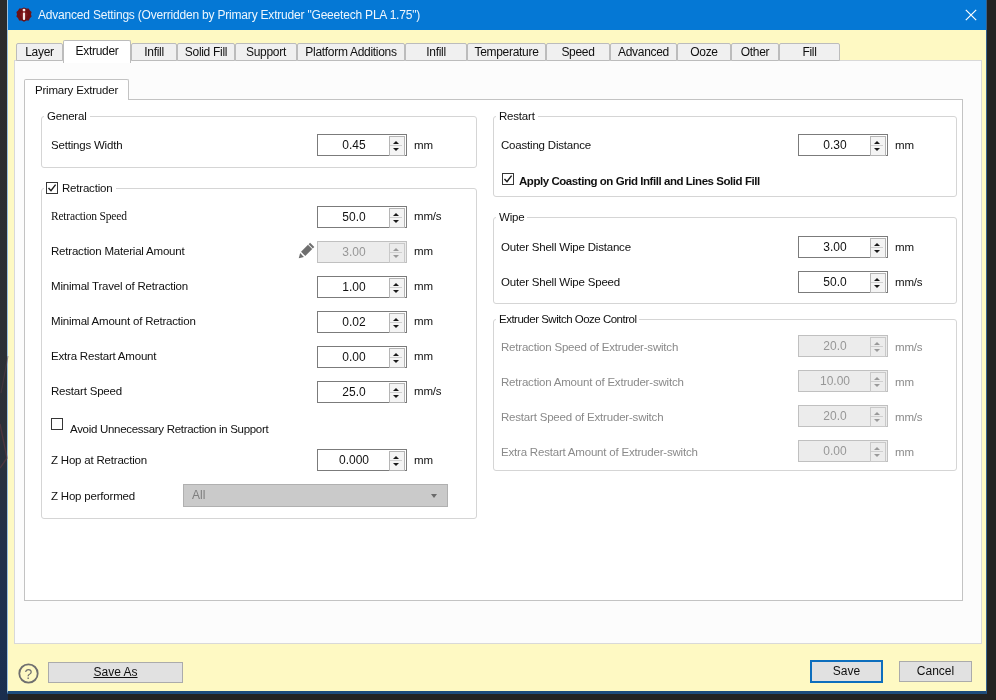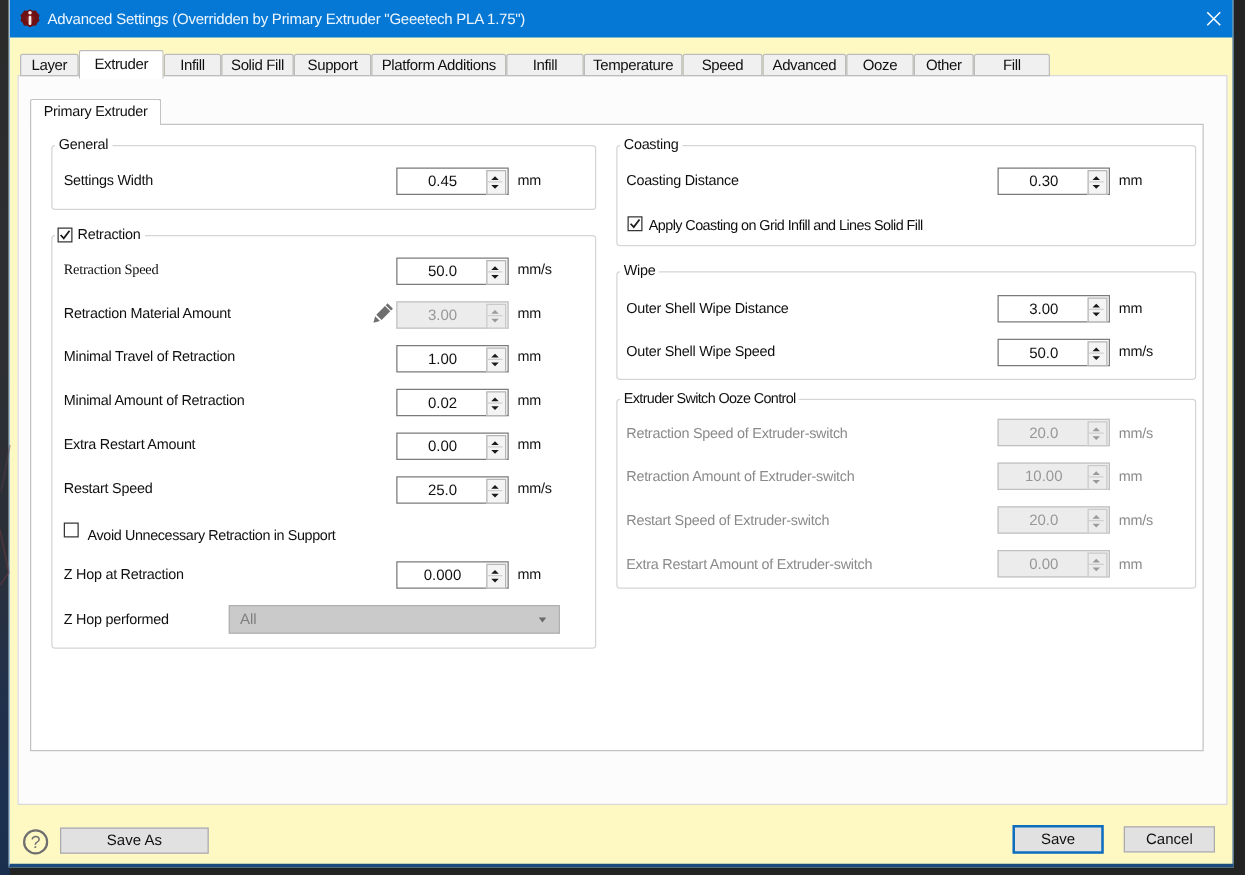--- a/index.html
+++ b/index.html
@@ -184,36 +184,36 @@
       </div>
   <div class="unit" style="left:406px;top:452px;">mm</div>
 
   <div class="lbl" style="left:43px;top:488px;">Z Hop performed</div>
   <div style="position:absolute;left:175px;top:484px;width:265px;height:23px;background:#cacaca;border:1px solid #b0b0b0;box-sizing:border-box;">
     <div style="position:absolute;left:8px;top:0;line-height:21px;color:#7e7e7e;">All</div>
     <div style="position:absolute;right:10px;top:9px;width:0;height:0;border-left:3.5px solid transparent;border-right:3.5px solid transparent;border-top:4px solid #6a6a6a;"></div>
   </div>
 
   <div class="grp" style="left:485px;top:116px;width:464px;height:81px;"></div>
-  <div class="glab" style="left:488px;top:109px;">Coasting</div>
+  <div class="glab" style="left:488px;top:109px;">Restart</div>
   <div class="lbl" style="left:493px;top:137px;">Coasting Distance</div>
   <div class="spin" style="left:790px;top:134px;">
         <div class="val">0.30</div>
         <div class="sb">
           <div class="up"></div>
           <div class="dv"></div>
           <div class="dn"></div>
         </div>
       </div>
   <div class="unit" style="left:887px;top:137px;">mm</div>
   <div class="cb" style="left:494px;top:173px;"></div>
   <svg style="position:absolute;left:494px;top:173px;z-index:3" width="12" height="12" viewBox="0 0 12 12">
         <path d="M2.5 6 L5 8.7 L9.6 2.6" stroke="#1a1a1a" stroke-width="1.4" fill="none"></path>
       </svg>
-  <div class="lbl" style="left:511px;top:173px;letter-spacing:-0.45px;">Apply Coasting on Grid Infill and Lines Solid Fill</div>
+  <div class="lbl" style="left:511px;top:173px;letter-spacing:-0.45px;font-weight:bold;">Apply Coasting on Grid Infill and Lines Solid Fill</div>
 
   <div class="grp" style="left:485px;top:217px;width:464px;height:87px;"></div>
   <div class="glab" style="left:488px;top:210px;">Wipe</div>
   <div class="lbl" style="left:493px;top:239px;">Outer Shell Wipe Distance</div>
   <div class="spin" style="left:790px;top:236px;">
         <div class="val">3.00</div>
         <div class="sb">
           <div class="up"></div>
           <div class="dv"></div>
           <div class="dn"></div>
@@ -271,16 +271,16 @@
           <div class="dv"></div>
           <div class="dn"></div>
         </div>
       </div>
   <div class="unit dis" style="left:887px;top:444px;">mm</div>
 
   <svg style="position:absolute;left:10px;top:663px;" width="21" height="21" viewBox="0 0 21 21">
     <circle cx="10.5" cy="10.5" r="9.2" fill="none" stroke="#6f6f6f" stroke-width="1.8"></circle>
     <text x="10.5" y="15.5" text-anchor="middle" font-size="14" fill="#6f6f6f" font-family="Liberation Sans">?</text>
   </svg>
-  <div class="btn" style="left:40px;top:662px;width:119px;height:21px;line-height:19px;">Save As</div>
+  <div class="btn" style="left:40px;top:662px;width:135px;height:21px;line-height:19px;text-decoration:underline;">Save As</div>
   <div class="btn" style="left:802px;top:660px;width:73px;height:23px;line-height:19px;border:2px solid #0d6ebd;">Save</div>
   <div class="btn" style="left:891px;top:661px;width:73px;height:21px;line-height:19px;">Cancel</div>
 </div>
 </div>
 </body></html>

